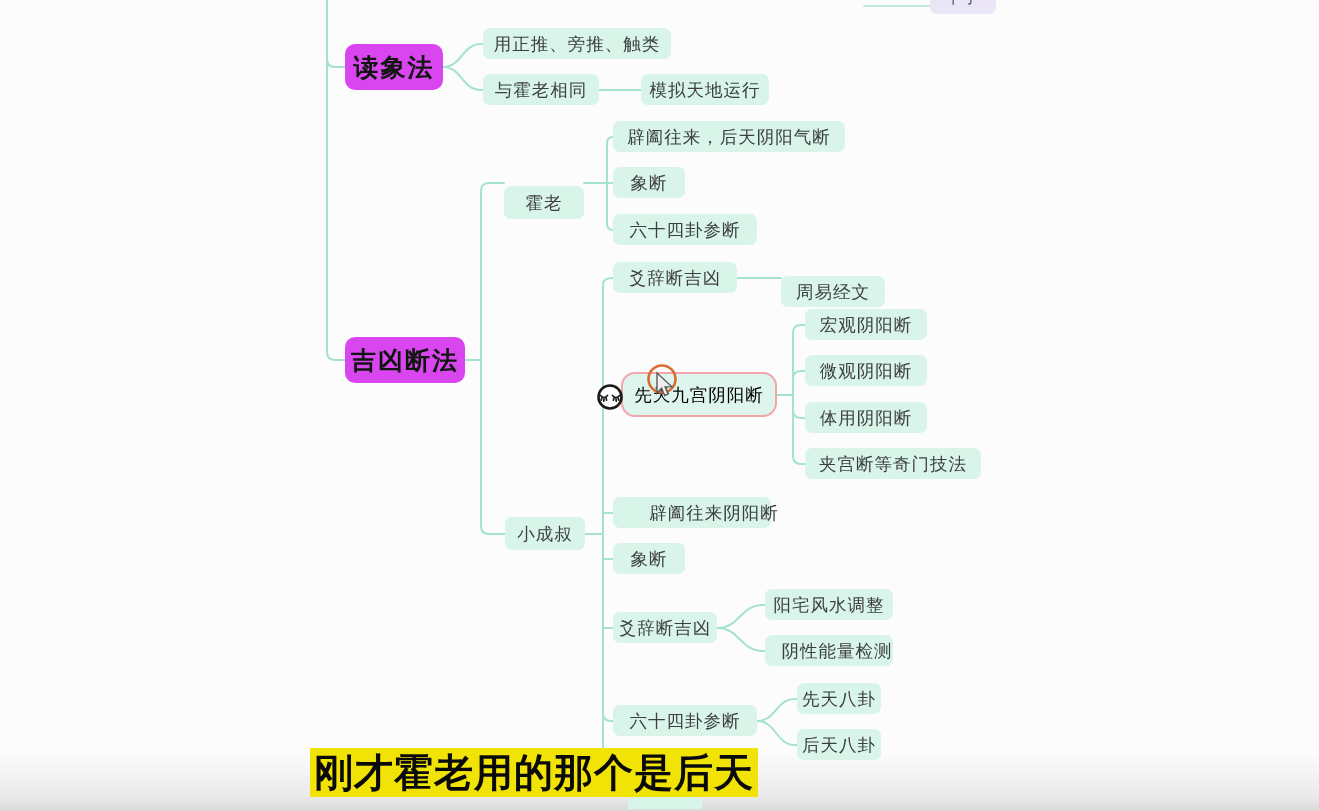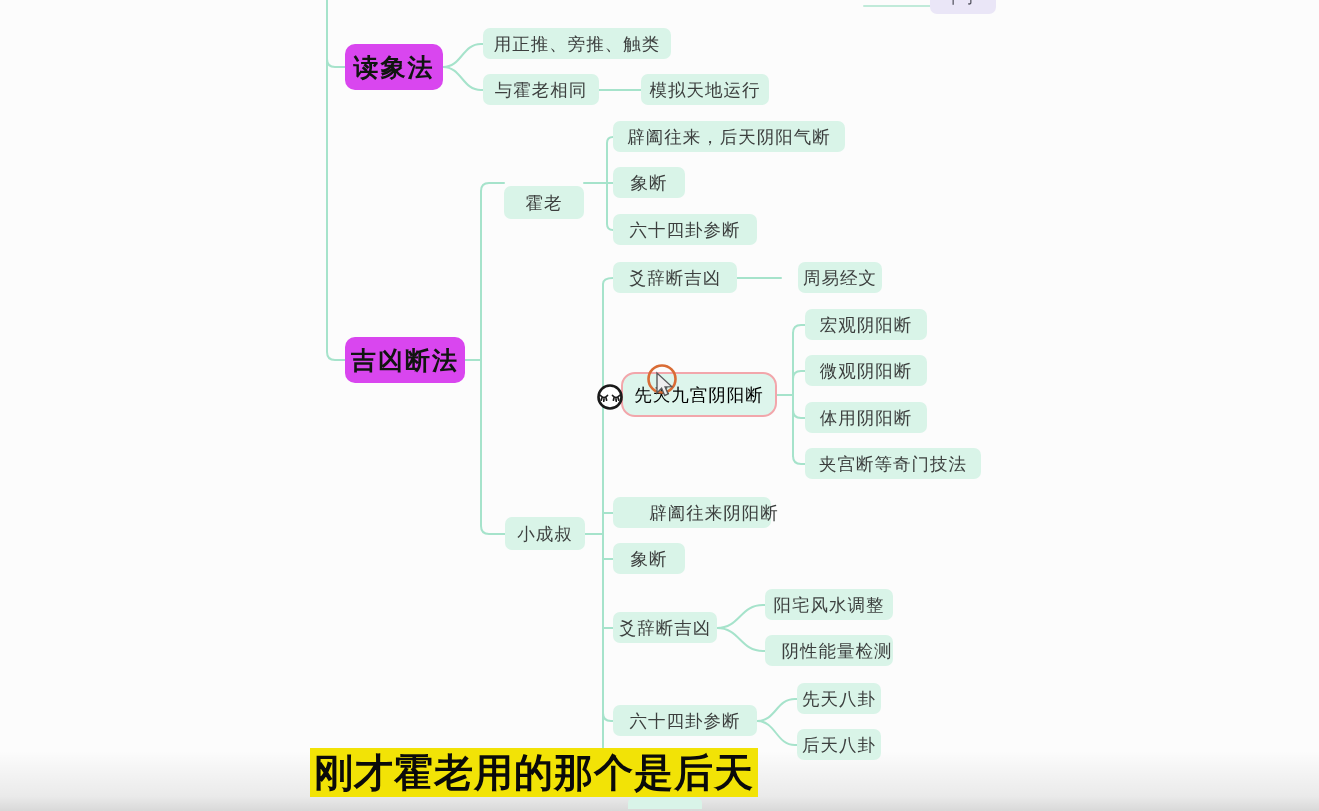--- a/index.html
+++ b/index.html
@@ -102,21 +102,21 @@
       </div>
       <div class="node primary" style="left: 345px; top: 337px; width: 120px; height: 46px;">
         <span>吉凶断法</span>
       </div>
       <div class="node leaf" style="left: 505px; top: 517px; width: 80px; height: 33px;">
         <span>小成叔</span>
       </div>
       <div class="node leaf" style="left: 613px; top: 262px; width: 124px; height: 31px;">
         <span>爻辞断吉凶</span>
       </div>
-      <div class="node leaf" style="left: 781px; top: 262px; width: 84px; height: 31px; margin-left: 17px;">
+      <div class="node leaf" style="left: 781px; top: 276px; width: 104px; height: 31px;">
         <span>周易经文</span>
       </div>
       <div class="node selected" style="left: 621px; top: 372px; width: 156px; height: 45px;">
         <span>先天九宫阴阳断</span>
       </div>
       <div class="node leaf" style="left: 805px; top: 309px; width: 122px; height: 31px;">
         <span>宏观阴阳断</span>
       </div>
       <div class="node leaf" style="left: 805px; top: 355px; width: 122px; height: 31px;">
         <span>微观阴阳断</span>

